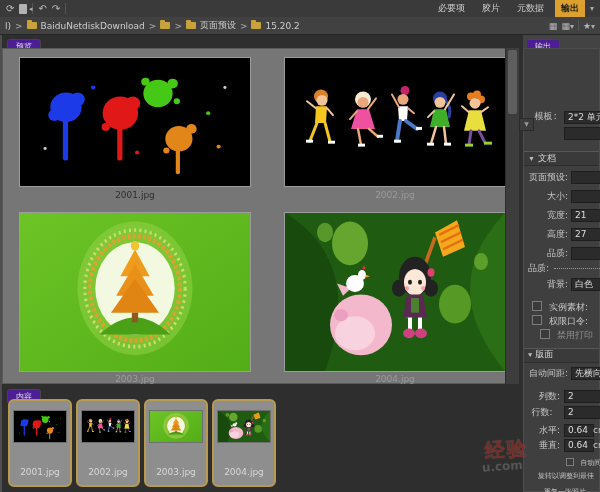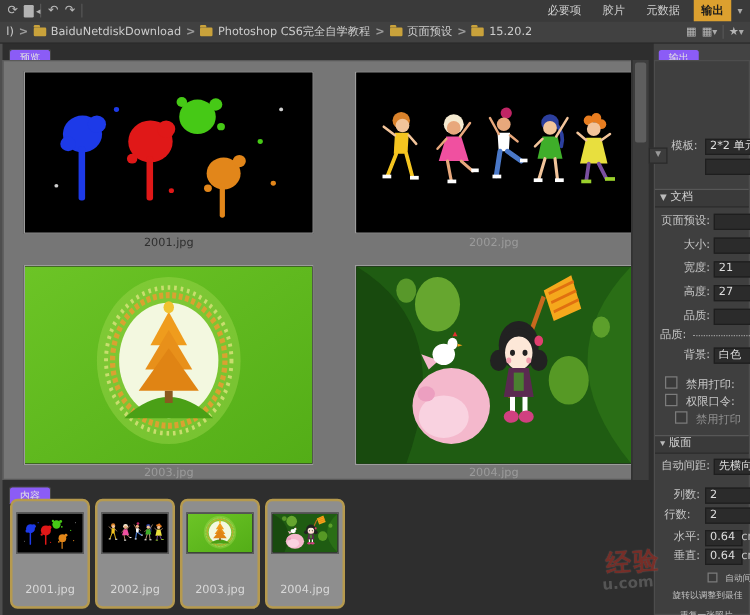--- a/index.html
+++ b/index.html
@@ -19,21 +19,21 @@
   .tb-chev{color:#aaa;font-size:8px;}
   
   .crumbs{position:absolute;top:17px;left:0;right:0;height:17px;background:#414141;
           border-bottom:1px solid #262626;display:flex;align-items:center;gap:4px;
           padding:0 5px;font-size:9px;color:#cdcdcd;white-space:nowrap;}
   .folder{display:inline-block;width:10px;height:7px;background:#c9a23b;border-radius:1px;position:relative;flex:none;}
   .folder::before{content:"";position:absolute;top:-2px;left:0;width:5px;height:2px;background:#c9a23b;border-radius:1px 1px 0 0;}
   .crumb-sep{color:#9a9a9a;font-weight:bold;}
   .crumb-right{margin-left:auto;display:flex;align-items:center;gap:4px;color:#b5b5b5;}
   
-  .ptab{position:absolute;top:4px;height:13px;line-height:13px;padding:0 8px;background:#8b5cf6;
+  .ptab{position:absolute;top:4px;height:13px;line-height:13px;padding:0 8px;background:#4c1d95;
         color:#e2e2e2;font-size:8px;border-radius:3px 3px 0 0;border:1px solid #454545;border-bottom:none;}
   
   .preview-panel{position:absolute;left:2px;top:35px;width:517px;height:349px;}
   .preview-body{position:absolute;top:13px;left:0;right:13px;bottom:0;background:#767676;border:1px solid #5a5a5a;}
   .pv-img{position:absolute;background:#000;border:1px solid #9c9c9c;box-sizing:border-box;}
   .pv-img svg{display:block;width:100%;height:100%;}
   .pv-label{position:absolute;text-align:center;font-size:9px;color:#9b9b9b;}
   .pv-label.dark{color:#2f2f2f;}
   .vscroll{position:absolute;top:13px;right:0;width:13px;bottom:0;background:#3d3d3d;border-left:1px solid #2c2c2c;}
   .vthumb{position:absolute;top:2px;left:2px;right:2px;height:64px;background:#5e5e5e;border-radius:2px;}
@@ -237,21 +237,20 @@
     <span class="tb-chev">▾</span>
   </div>
 
   <div class="crumbs">
     <span>l)</span>
     <span class="crumb-sep">&gt;</span>
     <span class="folder"></span>
     <span>BaiduNetdiskDownload</span>
     <span class="crumb-sep">&gt;</span>
     <span class="folder"></span>
-    <span>Photoshop CS6完全自学教程</span>
     <span class="crumb-sep">&gt;</span>
     <span class="folder"></span>
     <span>页面预设</span>
     <span class="crumb-sep">&gt;</span>
     <span class="folder"></span>
     <span>15.20.2</span>
     <span class="crumb-right">
       <span>▦</span>
       <span><span>▦</span><span class="tb-chev">▾</span></span>
       <span class="tb-sep"></span>
@@ -332,28 +331,28 @@
       </div>
     </div>
   </div>
 
   <div class="output-panel">
     <div class="ptab" style="left:3px;">输出</div>
     <div class="output-body">
 
 
       <div class="orow" style="top:62px;">
-        <span class="olbl" style="width:34px;">模板:</span>
+        <span class="olbl" style="width:34px;font-family:Liberation Mono, monospace;">模板:</span>
         <span class="ofld" style="left:40px;">2*2 单元格</span>
       </div>
       <div class="orow" style="top:78px;">
         <span class="ofld" style="left:40px;"></span>
       </div>
 
-      <div class="sect" style="top:102px;">
+      <div class="sect" style="top:102px;font-family:Liberation Serif, serif;">
         <span class="arr">▼</span><span>文档</span>
       </div>
 
       <div class="orow" style="top:122px;">
         <span class="olbl">页面预设:</span>
         <span class="ofld"></span>
       </div>
       <div class="orow" style="top:141px;">
         <span class="olbl">大小:</span>
         <span class="ofld"></span>
@@ -373,21 +372,21 @@
       <div class="orow" style="top:213px;">
         <span class="olbl" style="width:26px;text-align:left;left:4px;">品质:</span>
         <span class="slider"></span>
       </div>
       <div class="orow" style="top:229px;">
         <span class="olbl">背景:</span>
         <span class="ofld">白色</span>
       </div>
       <div class="orow" style="top:252px;left:8px;">
         <span class="cb"></span>
-        <span>禁用打印:</span>
+        <span>实例素材:</span>
       </div>
       <div class="orow" style="top:266px;left:8px;">
         <span class="cb"></span>
         <span>权限口令:</span>
       </div>
       <div class="orow dim" style="top:280px;left:16px;">
         <span class="cb"></span>
         <span>禁用打印</span>
       </div>
 

